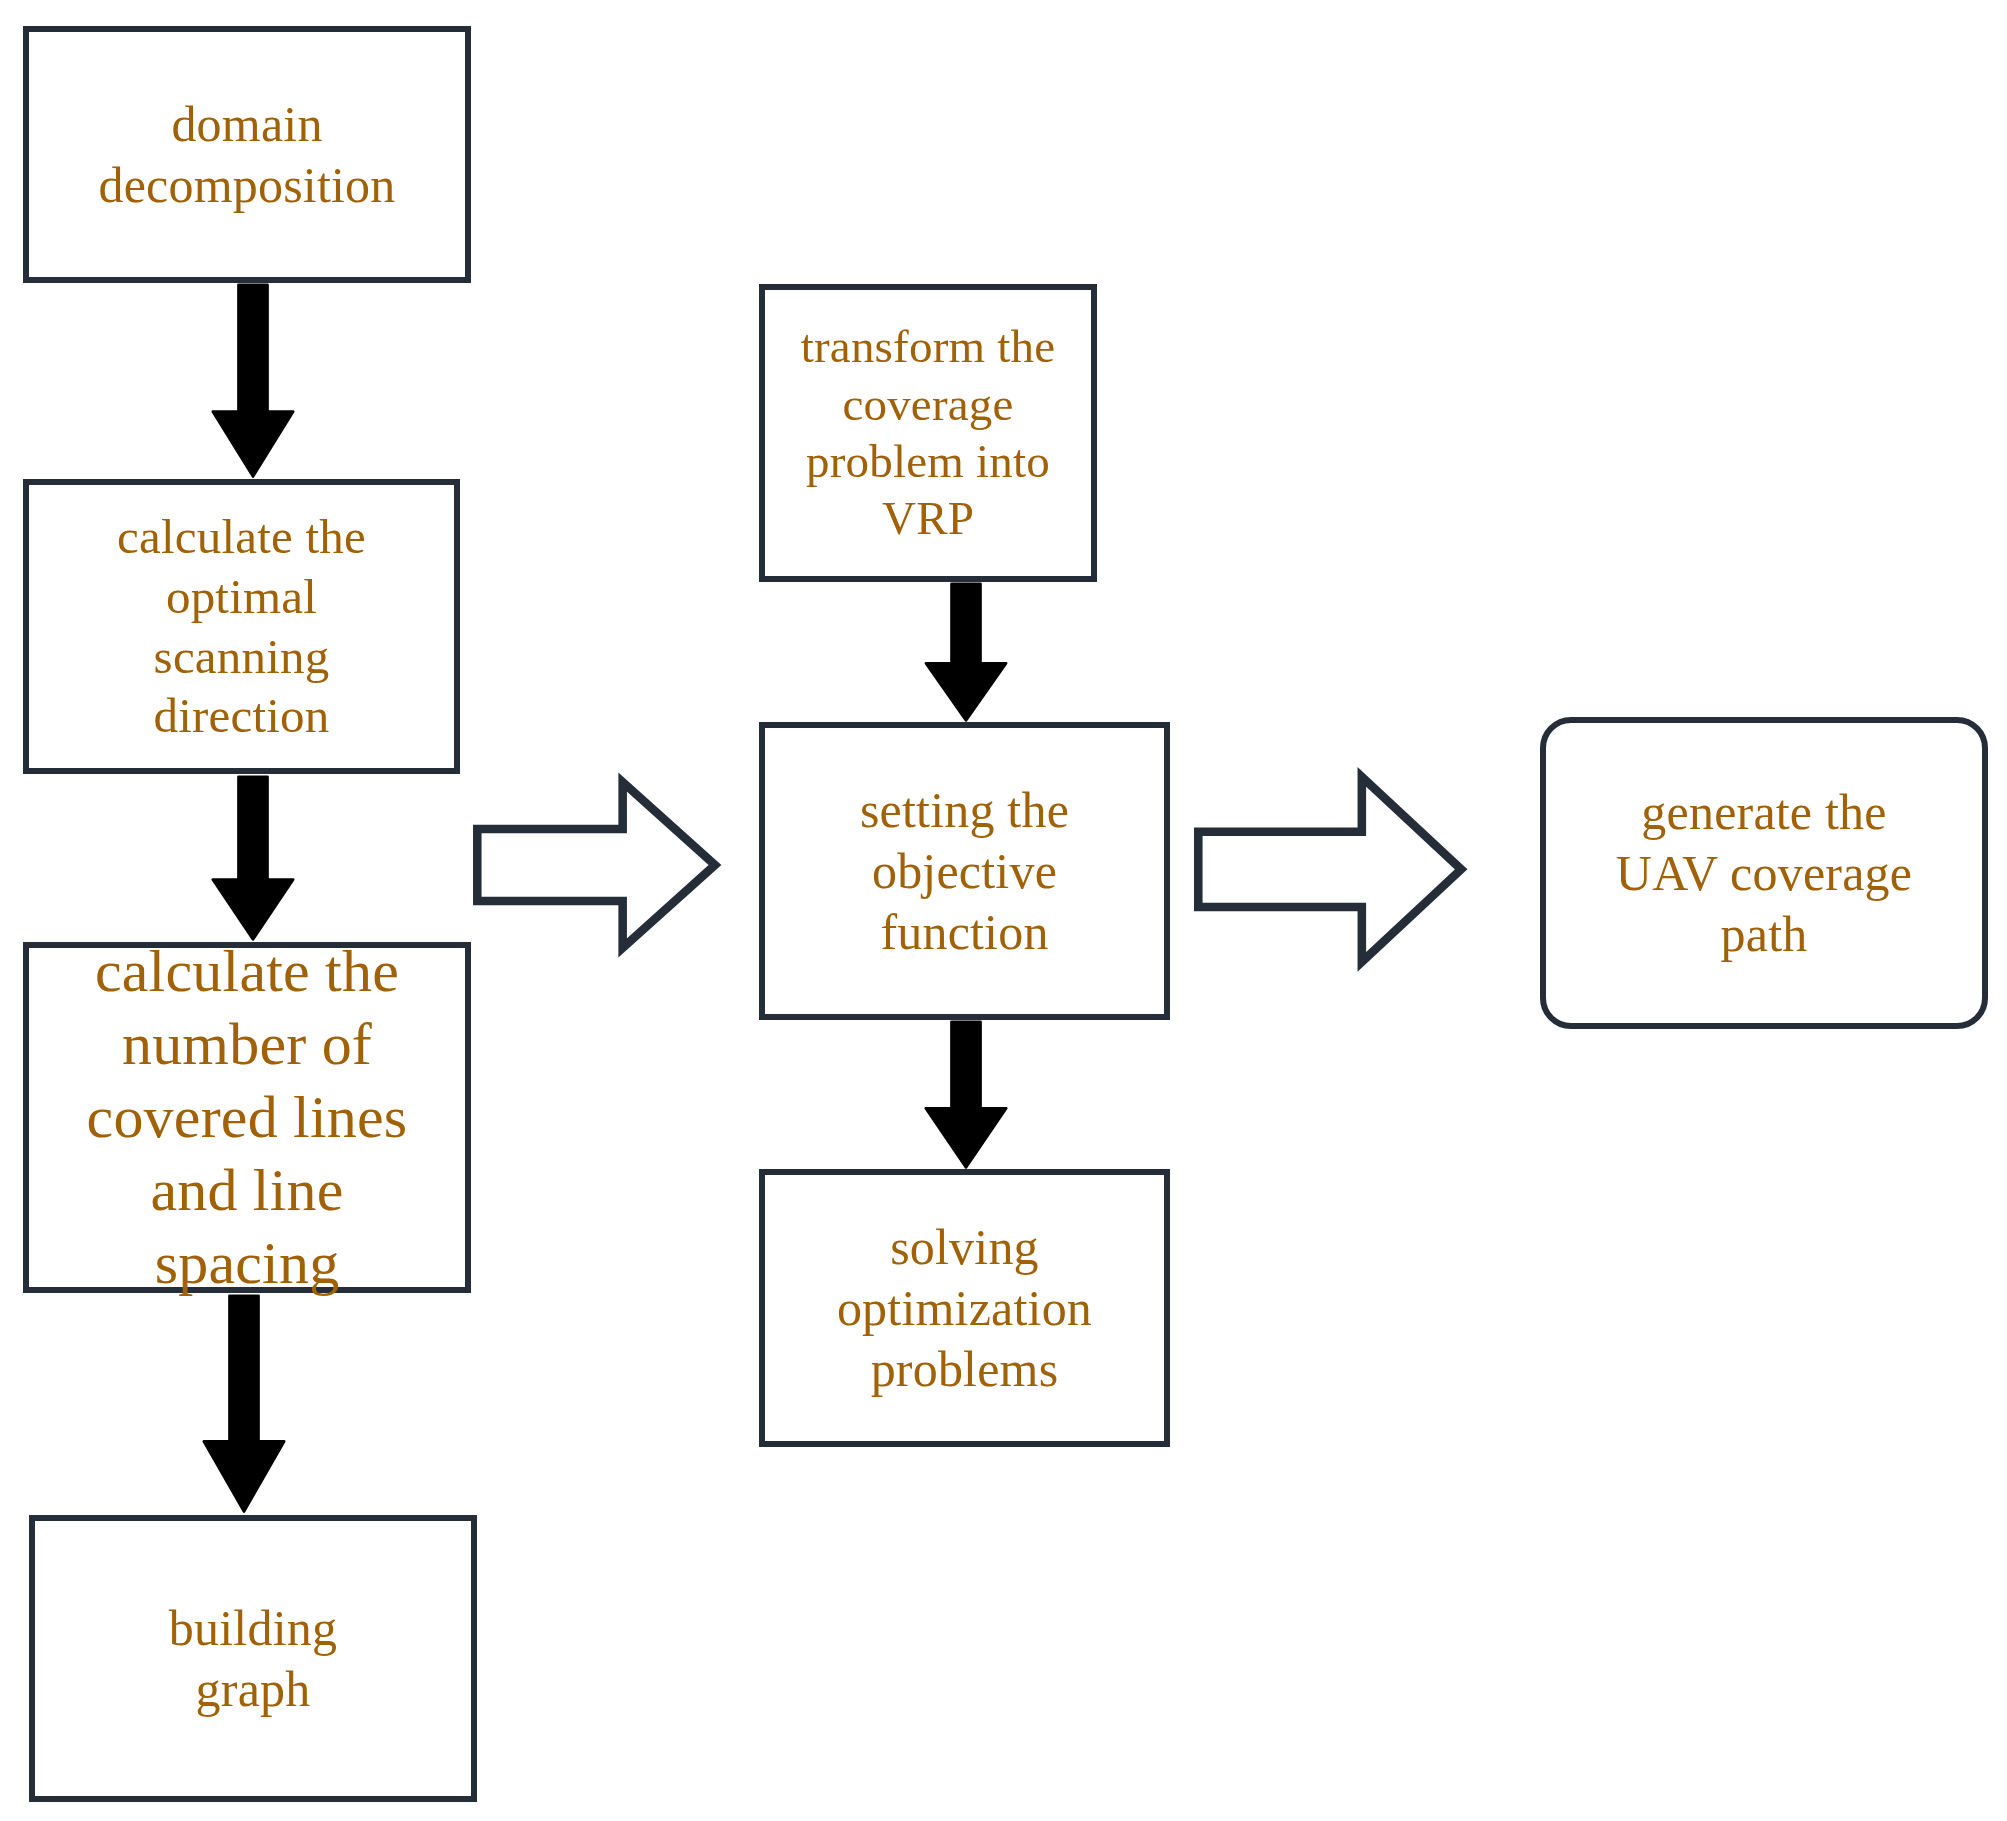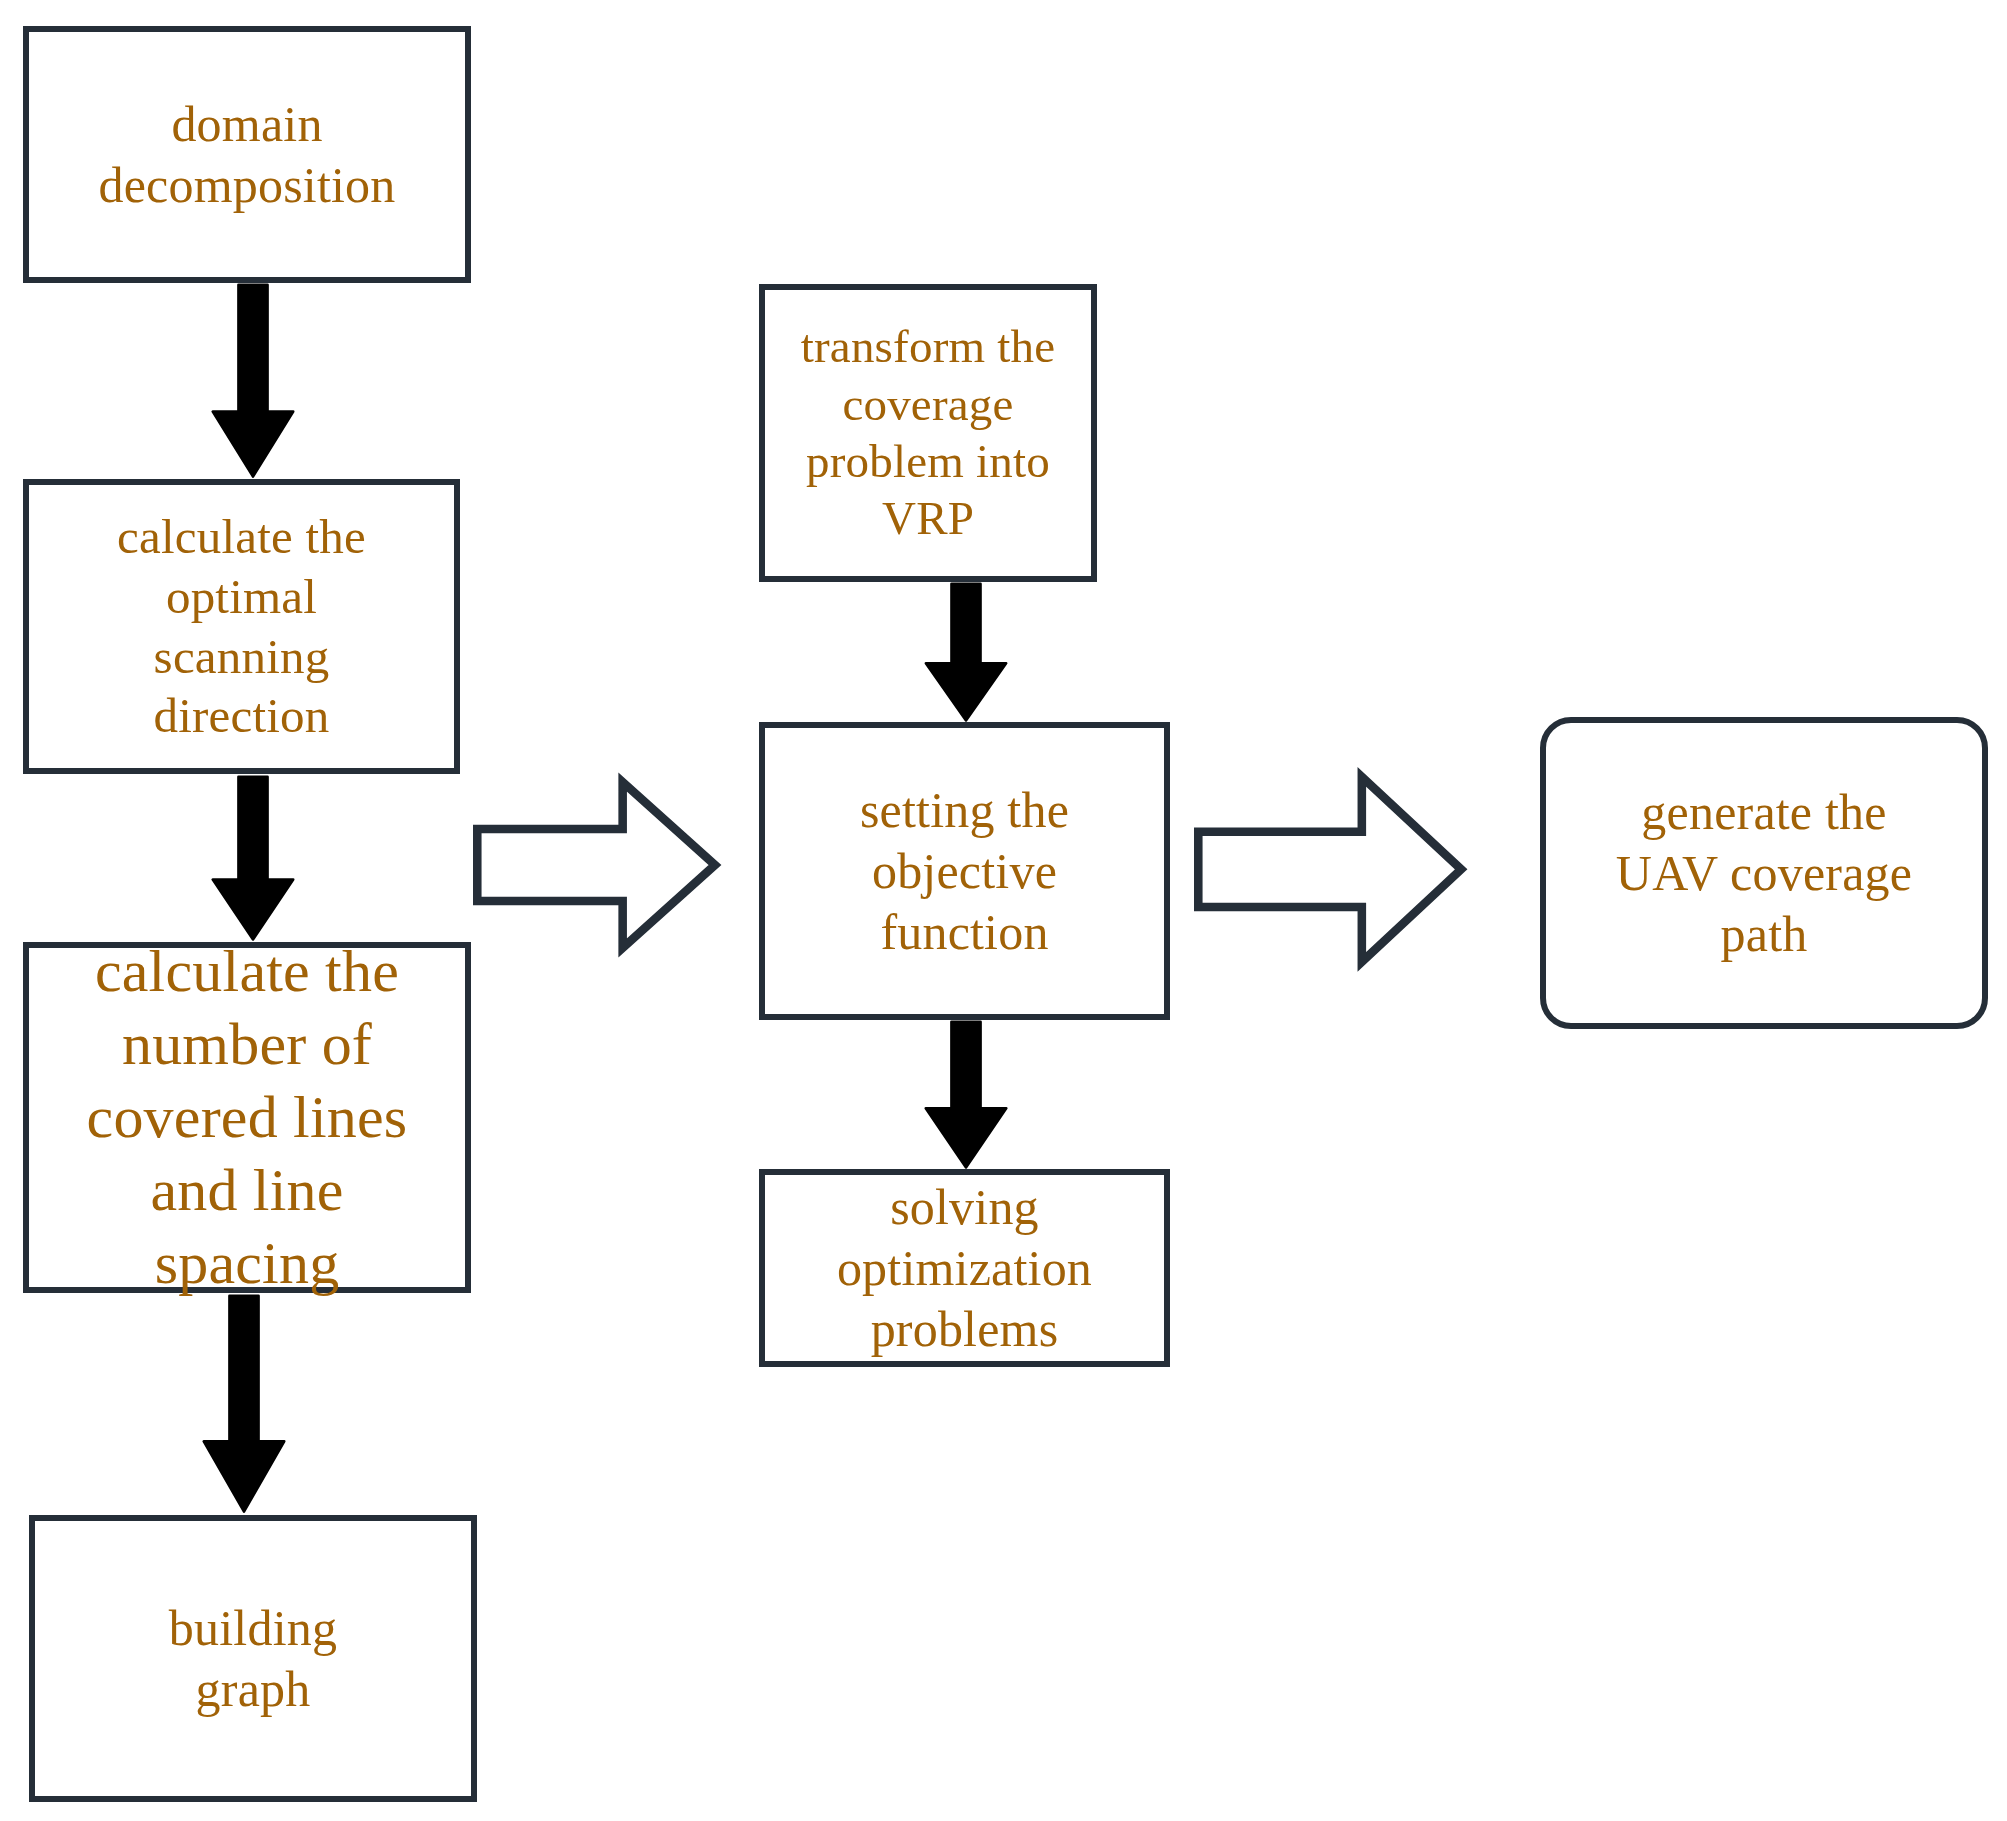--- a/index.html
+++ b/index.html
@@ -133,21 +133,21 @@
   </div>
 
   <div class="v-arrow" style="left:923px; top:1020px; width:86px; height:150px;">
     <svg width="86" height="150" viewBox="0 0 100 175">
       <g>
         <path d="M33 2 L67 2 L67 103 L97 103 L50 172 L3 103 L33 103 Z" fill="#000000" stroke="#000000" stroke-width="3" stroke-linejoin="round"></path>
       </g>
     </svg>
   </div>
 
-  <div class="node" style="left:759px; top:1169px; width:411px; height:198px; font-size:50px;">
+  <div class="node" style="left:759px; top:1169px; width:411px; height:278px; font-size:50px;">
     <span class="node-text">solving
 optimization
 problems</span>
   </div>
 
   <div class="h-arrow" style="left:1194px; top:770px; width:274px; height:197px;">
     <svg width="274" height="197" viewBox="0 0 320 230">
       <g>
         <path d="M5 72 L196 72 L196 8 L312 116 L196 224 L196 160 L5 160 Z" fill="#ffffff" stroke="#252e38" stroke-width="10" stroke-linejoin="miter"></path>
       </g>

